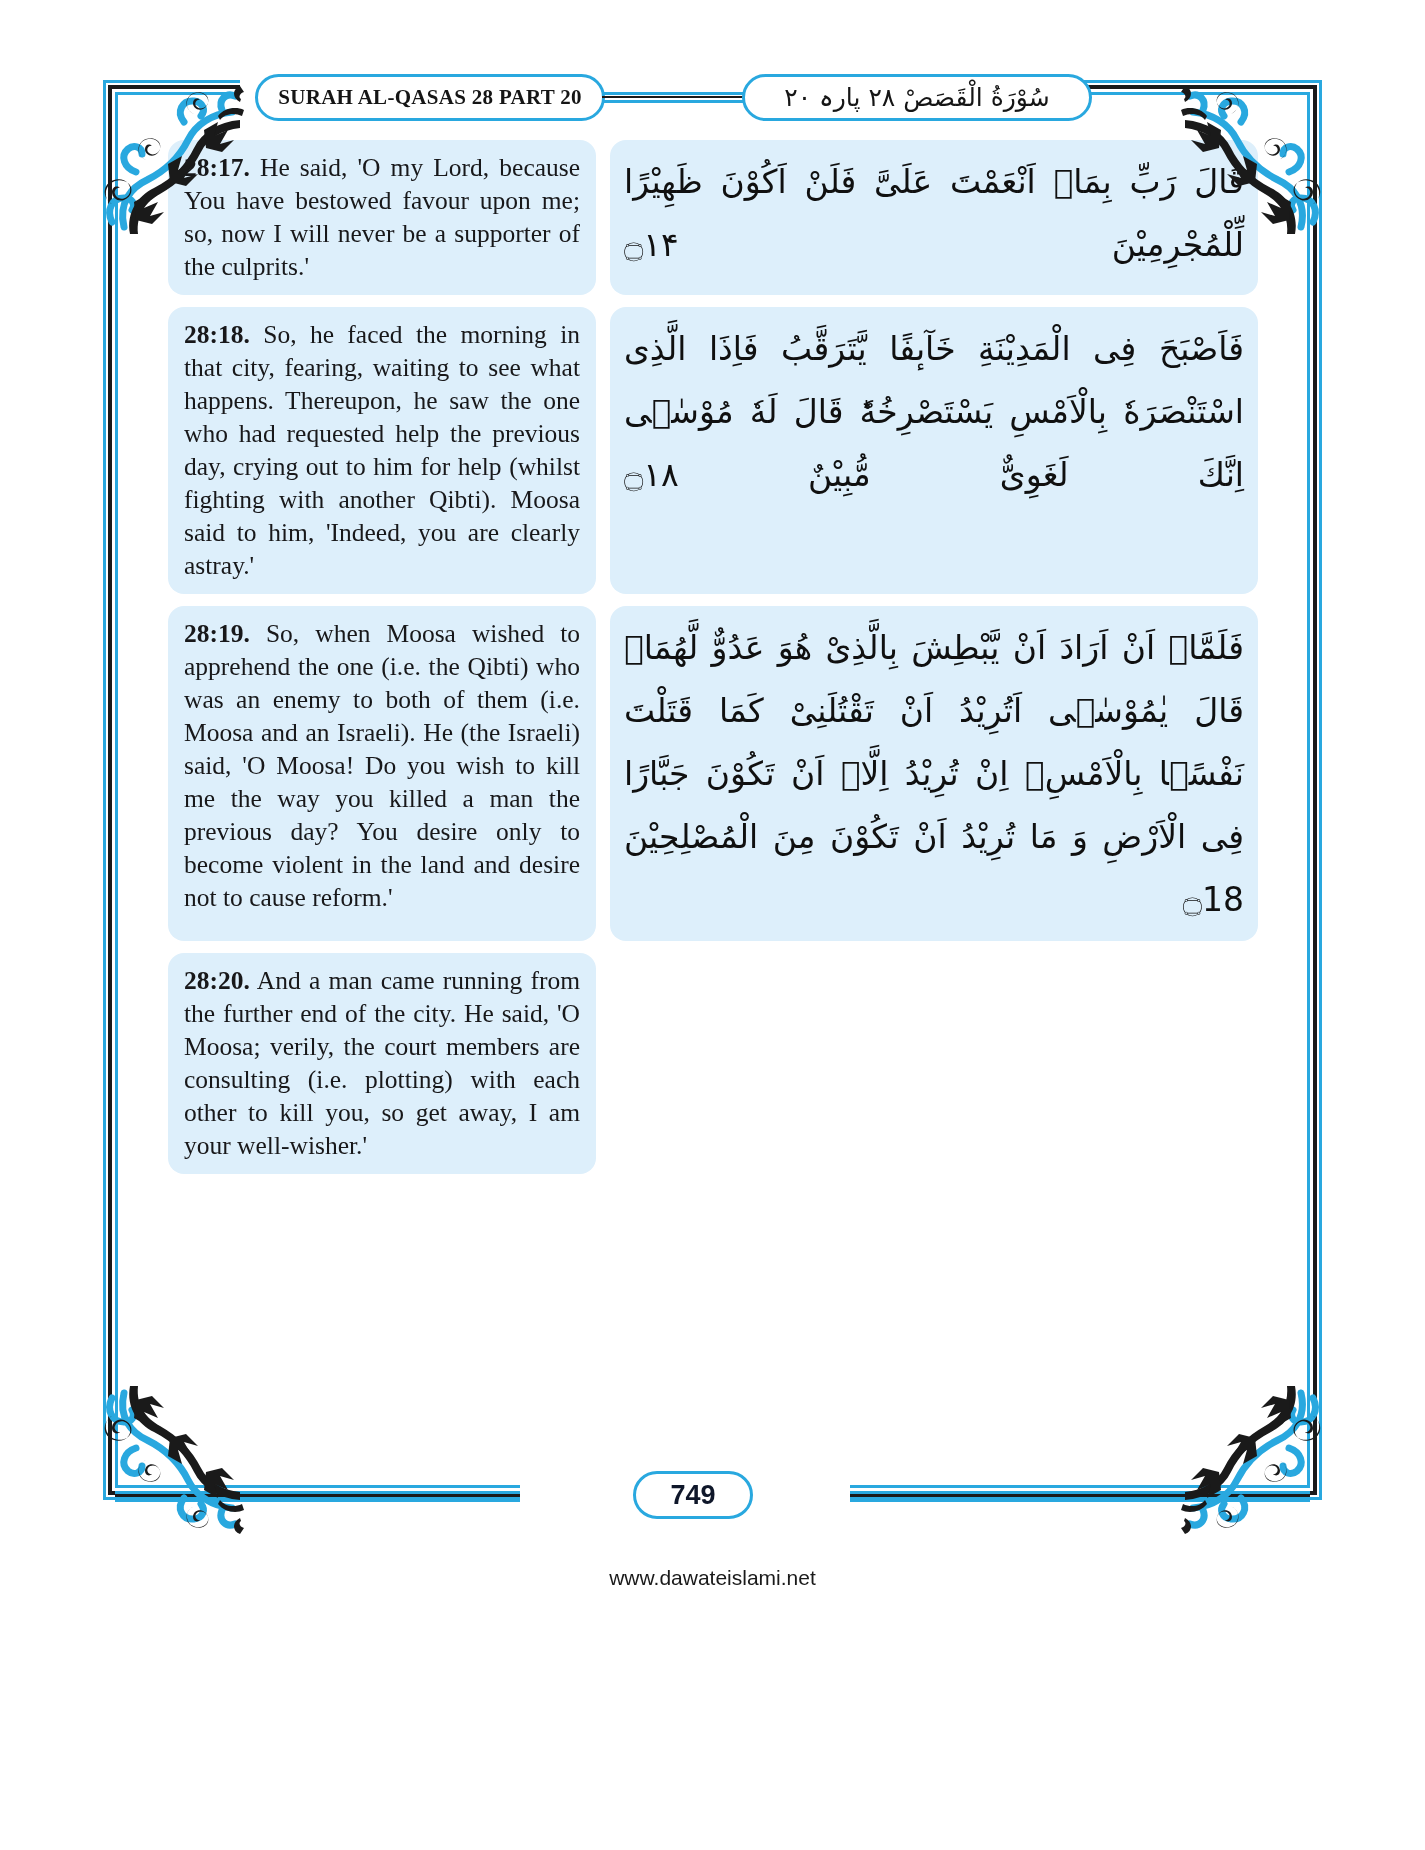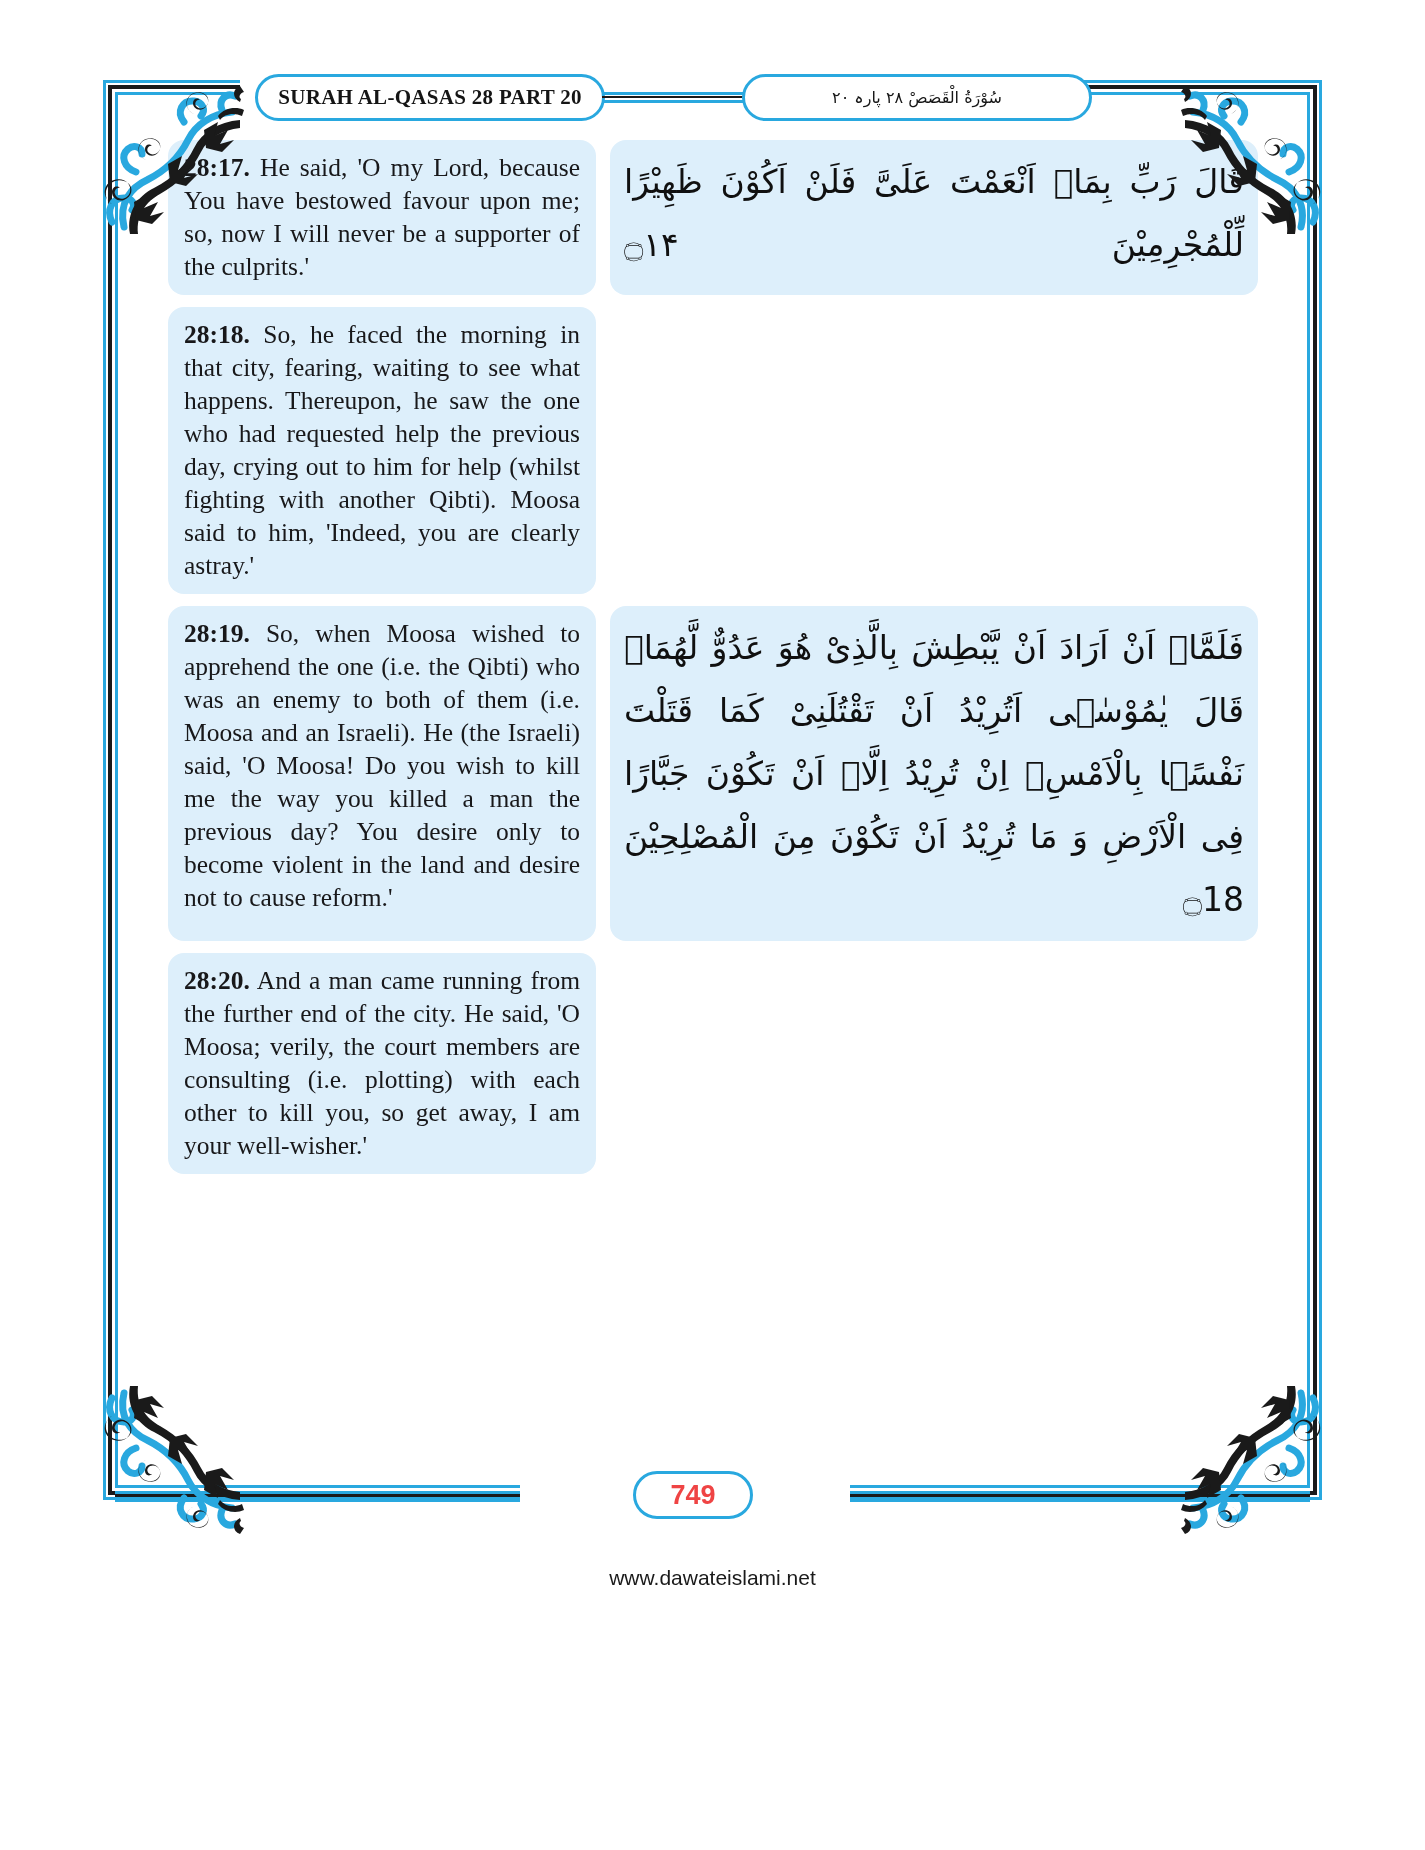--- a/index.html
+++ b/index.html
@@ -101,21 +101,21 @@
   .header-title {
     font-family: "Liberation Serif", "DejaVu Serif", serif;
     font-weight: bold;
     font-size: 21px;
     letter-spacing: 0.3px;
     color: #151515;
     white-space: nowrap;
   }
   .header-title-ar {
     font-family: "DejaVu Sans", "Liberation Sans", sans-serif;
-    font-size: 16px;
+    font-size: 25px;
     color: #151515;
     direction: rtl;
     white-space: nowrap;
     line-height: 1;
   }
 
   
   .pill-connector {
     position: absolute;
     top: 22px;
@@ -213,21 +213,21 @@
     box-sizing: border-box;
     display: flex;
     align-items: center;
     justify-content: center;
     z-index: 8;
   }
   .page-num {
     font-family: "Liberation Sans", "DejaVu Sans", sans-serif;
     font-size: 27px;
     font-weight: bold;
-    color: #ef4444;
+    color: #0f172a;
   }
 
   .manzil {
     position: absolute;
     left: 0;
     top: 1522px;
     width: 1425px;
     text-align: center;
     font-family: "DejaVu Sans", "Liberation Sans", sans-serif;
     font-size: 27px;
@@ -368,20 +368,23 @@
       <div class="cell cell-ar">
         <p class="ar-text">قَالَ رَبِّ بِمَاۤ اَنْعَمْتَ عَلَیَّ فَلَنْ اَكُوْنَ ظَهِیْرًا لِّلْمُجْرِمِیْنَ ۝۱۴</p>
       </div>
     </div>
 
     <div class="verse-row">
       <div class="cell cell-en">
         <p class="en-text"><span class="vnum">28:18.</span>
            <span>So, he faced the morning in that city, fearing, waiting to see what happens. Thereupon, he saw the one who had requested help the previous day, crying out to him for help (whilst fighting with another Qibti). Moosa said to him, 'Indeed, you are clearly astray.'</span></p>
       </div>
+      <div class="cell cell-ar">
+        <p class="ar-text">فَاَصْبَحَ فِی الْمَدِیْنَةِ خَآىٕفًا یَّتَرَقَّبُ فَاِذَا الَّذِی اسْتَنْصَرَهٗ بِالْاَمْسِ یَسْتَصْرِخُهٗؕ قَالَ لَهٗ مُوْسٰۤى اِنَّكَ لَغَوِیٌّ مُّبِیْنٌ ۝۱۸</p>
+      </div>
     </div>
 
     <div class="verse-row">
       <div class="cell cell-en">
         <p class="en-text"><span class="vnum">28:19.</span>
            <span>So, when Moosa wished to apprehend the one (i.e. the Qibti) who was an enemy to both of them (i.e. Moosa and an Israeli). He (the Israeli) said, 'O Moosa! Do you wish to kill me the way you killed a man the previous day? You desire only to become violent in the land and desire not to cause reform.'</span></p>
       </div>
       <div class="cell cell-ar">
         <p class="ar-text">فَلَمَّاۤ اَنْ اَرَادَ اَنْ یَّبْطِشَ بِالَّذِیْ هُوَ عَدُوٌّ لَّهُمَاۙ قَالَ یٰمُوْسٰۤى اَتُرِیْدُ اَنْ تَقْتُلَنِیْ كَمَا قَتَلْتَ نَفْسًۢا بِالْاَمْسِۗ اِنْ تُرِیْدُ اِلَّاۤ اَنْ تَكُوْنَ جَبَّارًا فِی الْاَرْضِ وَ مَا تُرِیْدُ اَنْ تَكُوْنَ مِنَ الْمُصْلِحِیْنَ ۝18</p>
       </div>

